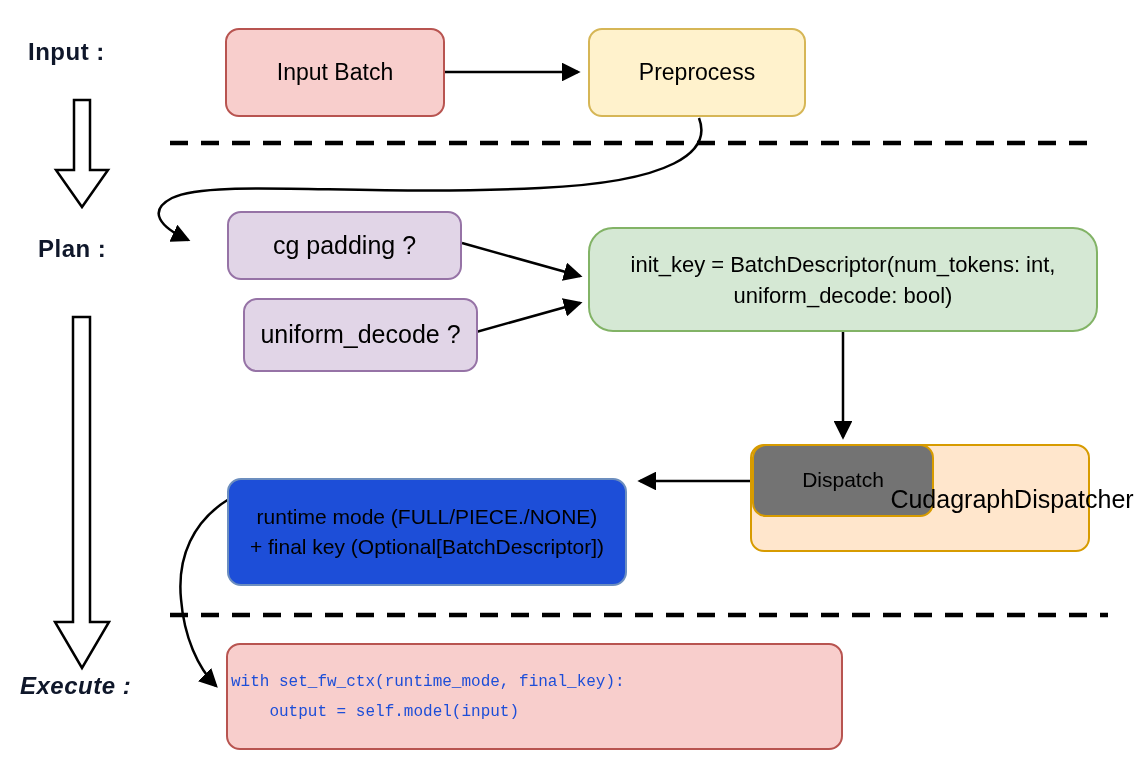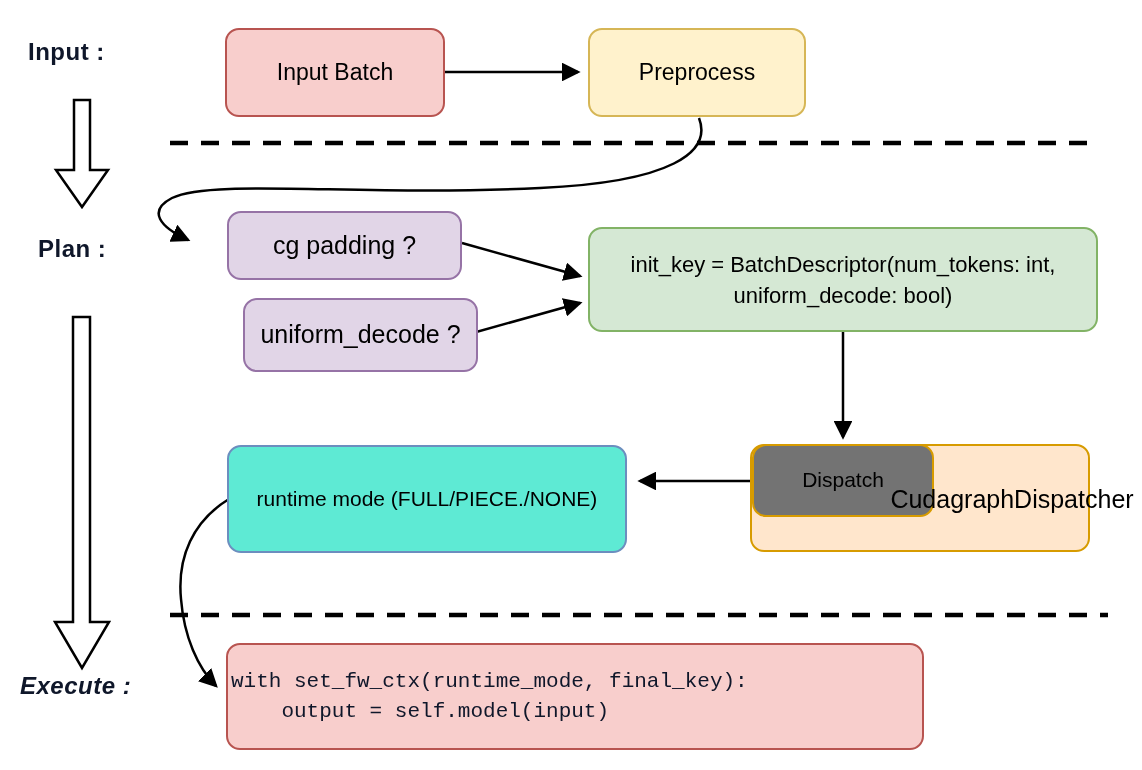--- a/index.html
+++ b/index.html
@@ -26,24 +26,24 @@
   .n-init-key{left:588px;top:227px;width:510px;height:105px;font-size:22px;line-height:31px;}
   .n-cudagraph{left:750px;top:444px;width:340px;height:108px;}
   .n-dispatch{left:752px;top:444px;width:182px;height:73px;font-size:21px;}
   .cudagraph-label{
     position:absolute;left:930px;top:466px;width:164px;height:66px;
     display:flex;flex-direction:row;align-items:center;justify-content:center;
     font-size:25px;line-height:32px;color:#000;text-align:center;
   }
   .n-runtime{left:227px;top:445px;width:400px;height:108px;font-size:21px;line-height:30px;}
   .n-exec-code{
-    left:226px;top:643px;width:698px;height:107px;
+    left:226px;top:643px;width:617px;height:107px;
     align-items:flex-start;justify-content:center;text-align:left;
     font-family:"Liberation Mono","DejaVu Sans Mono",monospace;
-    font-size:21px;line-height:30px;color:#0f172a;padding-left:3px;
+    font-size:16px;line-height:30px;color:#1d4ed8;padding-left:3px;
   }
 </style>
 </head>
 <body>
 
 <div class="canvas">
 
   <svg class="connectors" viewBox="0 0 1142 770" xmlns="http://www.w3.org/2000/svg">
     <defs>
       <marker id="arr" viewBox="0 0 10 10" refX="8.6" refY="5" markerWidth="7.5" markerHeight="7.5" orient="auto-start-reverse">
@@ -79,38 +79,39 @@
   </div>
 
   <div class="node n-cg-padding" style="background-color: rgb(225, 213, 231); border-color: rgb(150, 115, 166);">
     <span class="ln">cg padding ?</span>
   </div>
 
   <div class="node n-uniform-decode" style="background-color: rgb(225, 213, 231); border-color: rgb(150, 115, 166); margin-left: 16px;">
     <span class="ln">uniform_decode ?</span>
   </div>
 
-  <div class="node n-init-key" style="background-color: rgb(213, 232, 212); border-color: rgb(130, 179, 102);">
+  <div class="node n-init-key" style="background-color: rgb(213, 232, 212); border-color: rgb(130, 179, 102); border-radius: 25px;">
     <span class="ln">init_key = BatchDescriptor(num_tokens: int,</span>
     <span class="ln">uniform_decode: bool)</span>
   </div>
 
   <div class="node n-cudagraph" style="background-color: rgb(255, 230, 204); border-color: rgb(215, 155, 0);"></div>
 
   <div class="node n-dispatch" style="background-color: #737373; border-color: rgb(215, 155, 0); justify-content: center;">
     <span class="ln">Dispatch</span>
   </div>
 
   <div class="cudagraph-label">
     <span class="ln">Cudagraph</span>
     <span class="ln">Dispatcher</span>
   </div>
 
-  <div class="node n-runtime" style="background-color: #5eead4; border-color: rgb(108, 142, 191);">
+  <div class="node n-runtime" style="background-color: #1d4ed8; border-color: rgb(108, 142, 191); margin-top: 33px;">
     <span class="ln">runtime mode (FULL/PIECE./NONE)</span>
+    <span class="ln">+ final key (Optional[BatchDescriptor])</span>
   </div>
 
   <div class="node n-exec-code" style="background-color: rgb(248, 206, 204); border-color: rgb(184, 84, 80);">
     <span class="ln">with set_fw_ctx(runtime_mode, final_key):</span>
     <span class="ln">    output = self.model(input)</span>
   </div>
 
 </div>
 
 </body></html>

